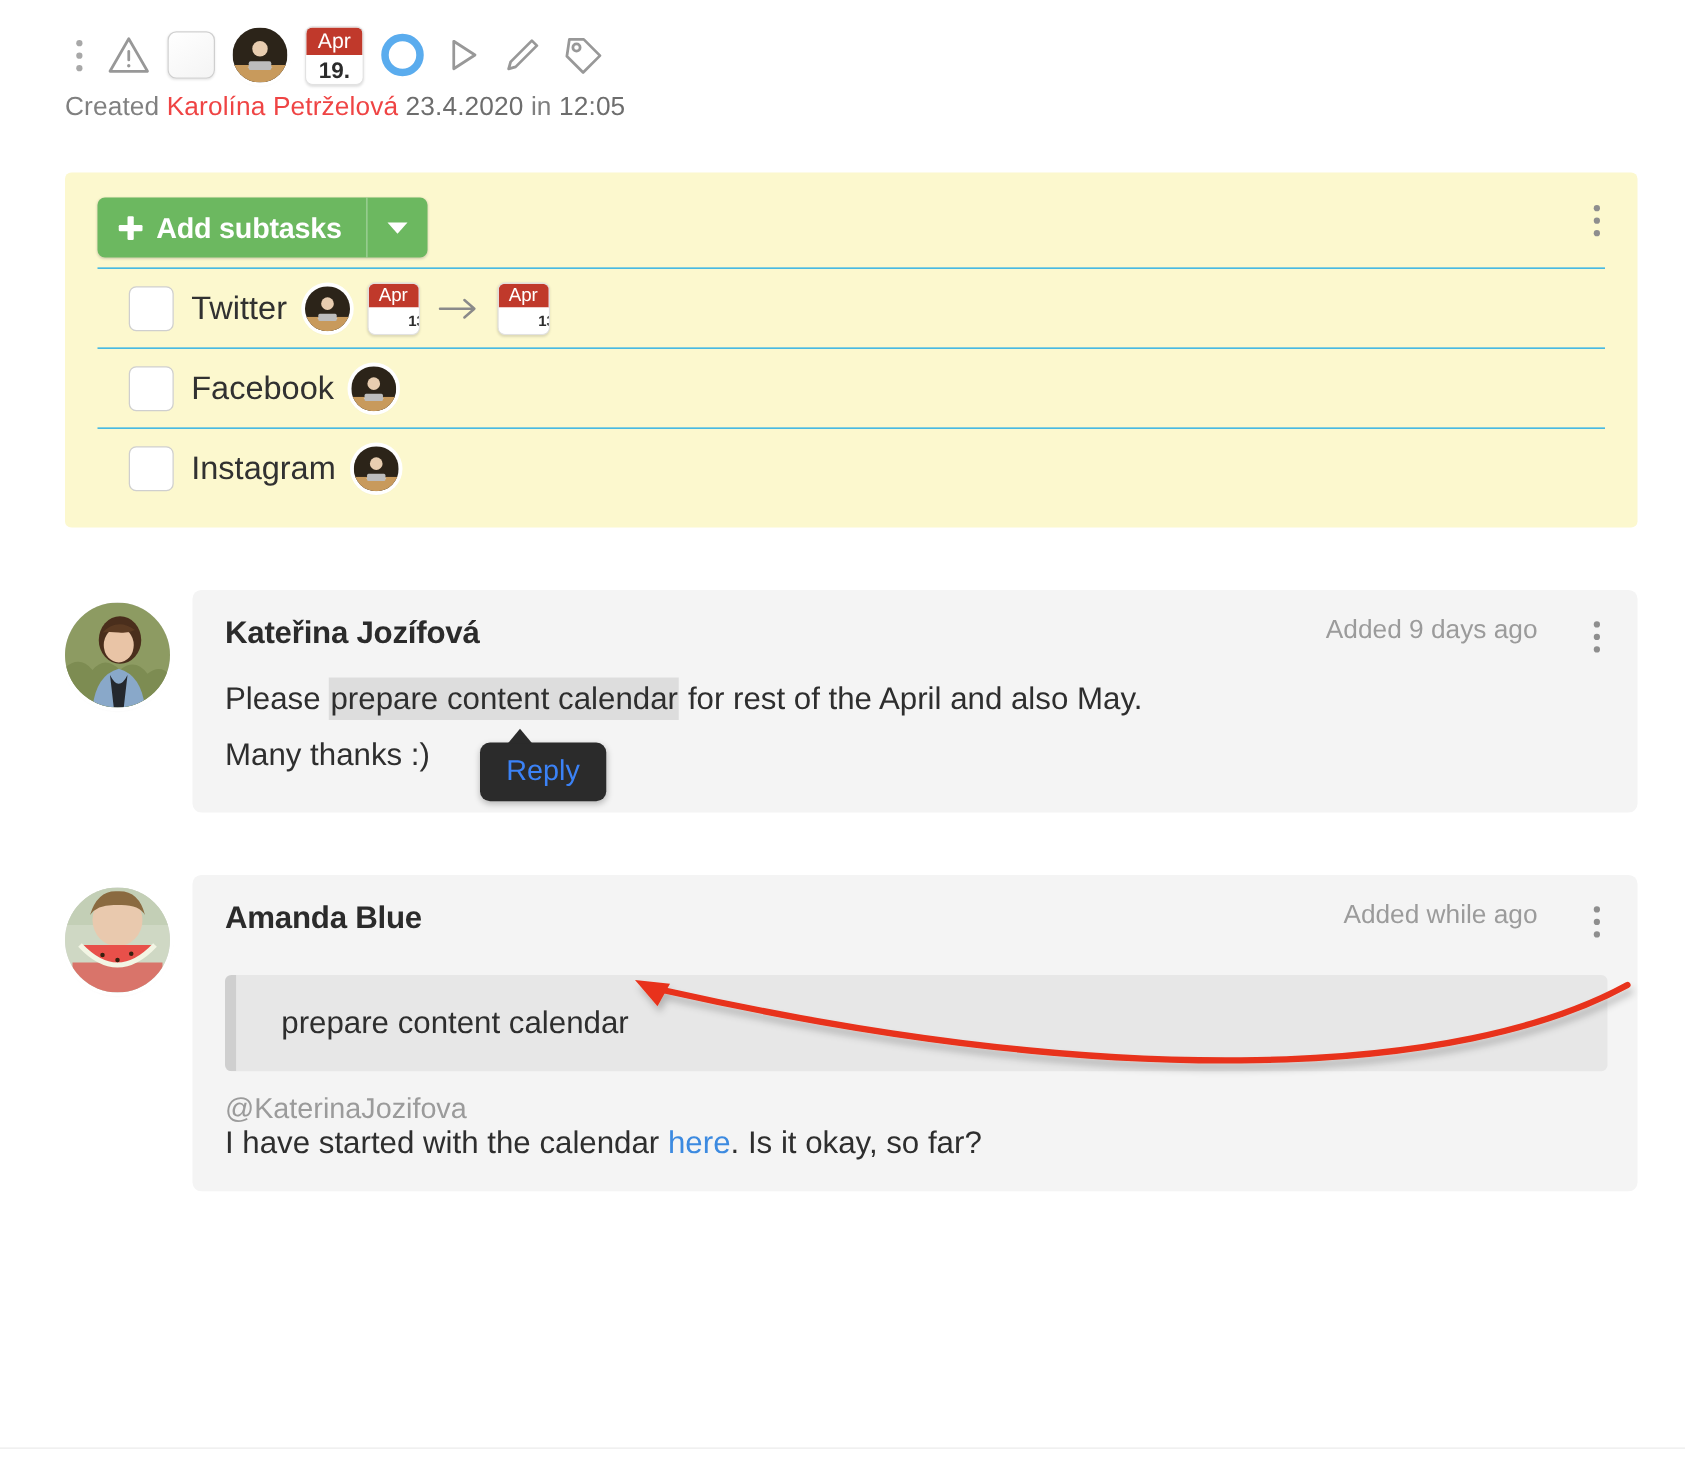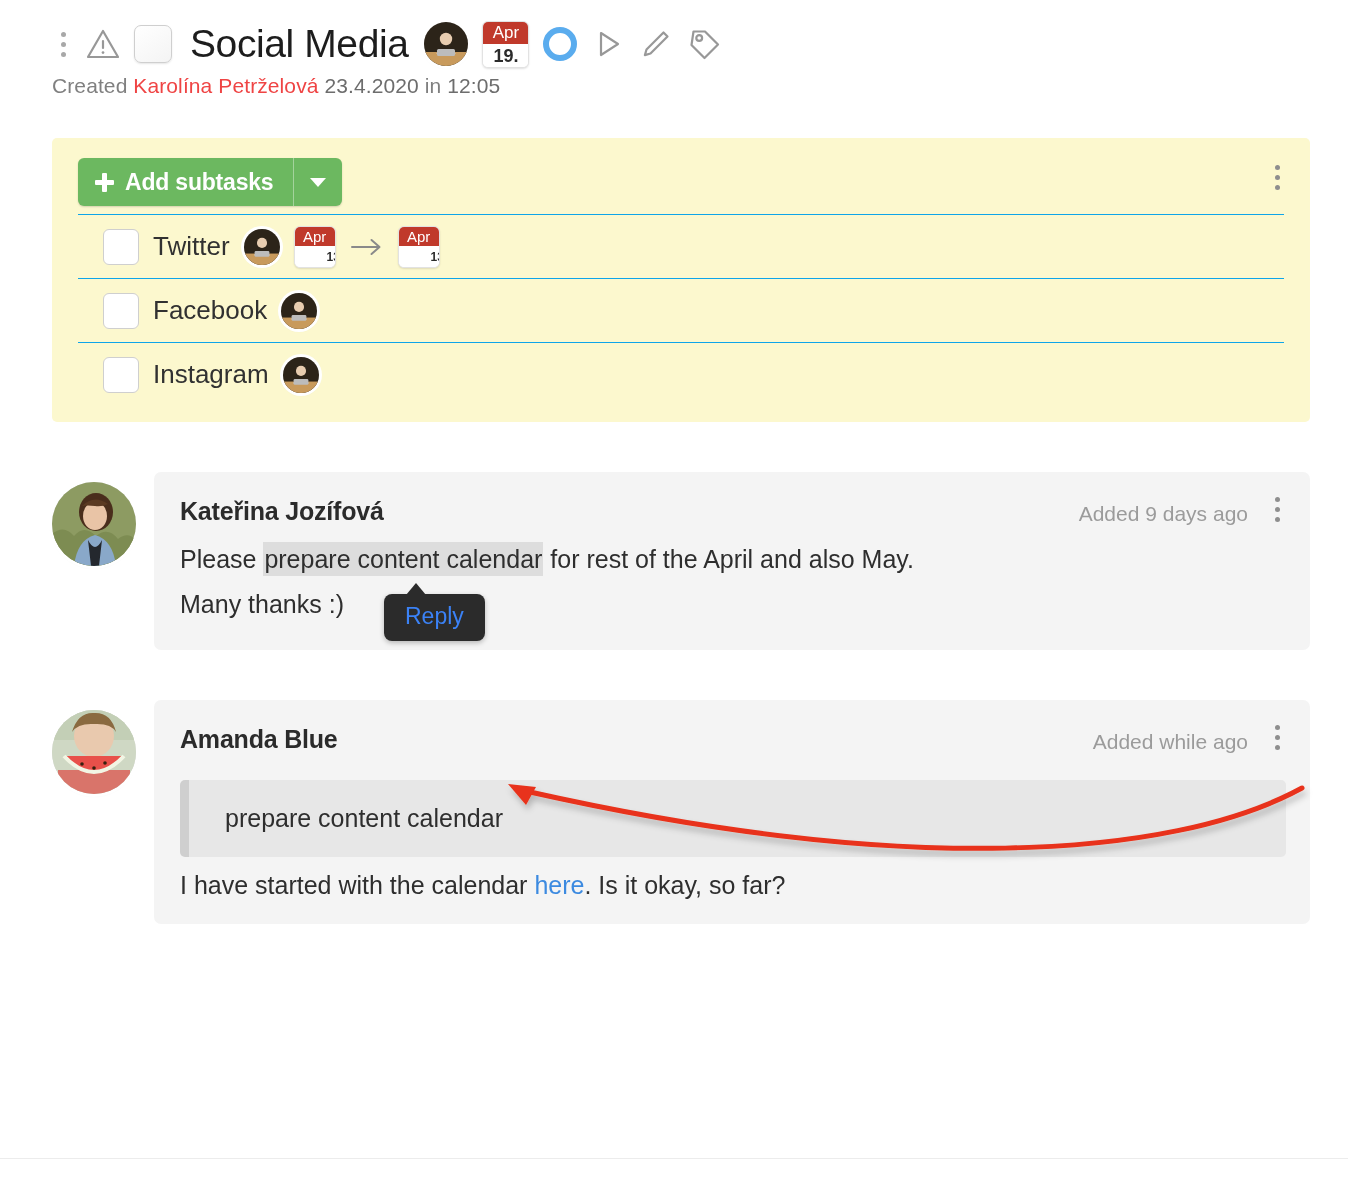--- a/index.html
+++ b/index.html
@@ -215,21 +215,22 @@
   }
   .comment-body {
     flex: 1;
     background: #f4f4f4;
     border-radius: 7px;
     padding: 20px 24px 24px 26px;
     position: relative;
   }
   .comment-head {
     display: flex;
-    align-items: flex-end;
+    align-items: flex-start;
+    gap: 18px;
   }
   .comment-author {
     font-size: 25px;
     font-weight: 700;
     color: #2b2b2b;
     letter-spacing: -0.2px;
   }
   .comment-meta {
     margin-left: auto;
     font-size: 21px;
@@ -322,21 +323,20 @@
     <span class="warn-icon">
       <svg viewBox="0 0 34 34">
         <path d="M17 4 L32 30 L2 30 Z" fill="none" stroke="#989898" stroke-width="2.2" stroke-linejoin="round"></path>
         <rect x="15.9" y="13" width="2.2" height="9" rx="1.1" fill="#989898"></rect>
         <circle cx="17" cy="25.6" r="1.35" fill="#989898"></circle>
       </svg>
     </span>
 
     <div class="hdr-checkbox"></div>
 
-    <div class="task-title">Social Media</div>
 
     <div class="avatar" style="width:44px;height:44px">
       <svg viewBox="0 0 44 44">
         <rect width="44" height="44" fill="#2c2419"></rect>
         <rect y="30" width="44" height="14" fill="#c89a5c"></rect>
         <circle cx="22" cy="17" r="6.2" fill="#e8cdb0"></circle>
         <path d="M12 32 q10 -9 20 0 z" fill="#ded9d2"></path>
         <rect x="13" y="27" width="18" height="7" rx="1.5" fill="#bcbcbc"></rect>
       </svg>
     </div>
@@ -511,20 +511,21 @@
         <div class="comment-head">
           <span class="comment-author">Amanda Blue</span>
           <span class="comment-meta">Added while ago</span>
           <div class="dots-vert dark">
             <i></i>
               <i></i>
               <i></i>
           </div>
         </div>
         <div class="quote-block">prepare content calendar</div>
+        <div class="mention">@KaterinaJozifova</div>
         <div class="reply-text">
           <span>I have started with the calendar </span><a href="#">here</a><span>. Is it okay, so far?</span>
         </div>
       </div>
     </div>
   </div>
 
   <svg class="annot-arrow" viewBox="0 0 860 130">
     <defs>
       <filter id="arrShadow" x="-20%" y="-20%" width="150%" height="160%">

